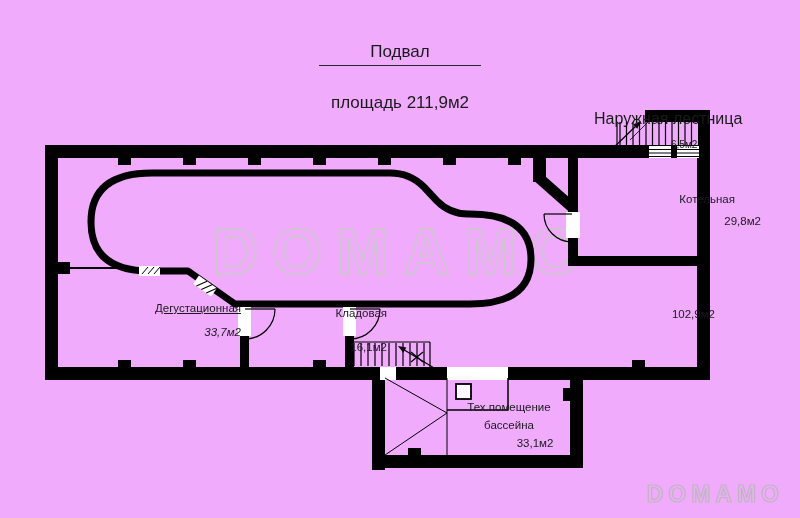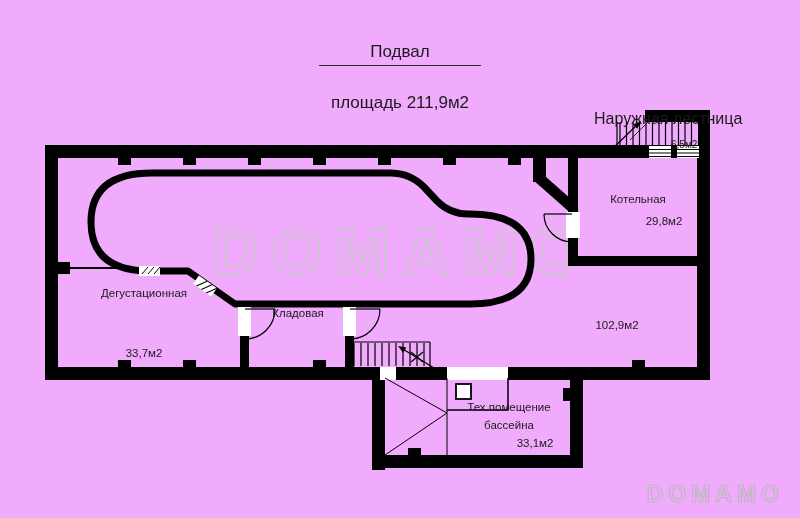--- a/index.html
+++ b/index.html
@@ -23,30 +23,30 @@
   .wm-corner{
     position:absolute;right:16px;top:483px;z-index:4;
     font-size:23px;font-weight:bold;letter-spacing:5px;line-height:1;
     color:transparent;-webkit-text-stroke:1.2px #b9b9b9;
     user-select:none;white-space:nowrap;
   }
   
   #plan{position:absolute;left:0;top:0;z-index:2;}
   
   .lbl{position:absolute;z-index:3;font-size:11.5px;line-height:18px;}
-  .tac{text-align:center;}
+  .tac{text-align:right;padding-left:37px;}
   .tar{text-align:center;}
   .lbl-naruzh{left:594px;top:110px;font-size:16px;white-space:nowrap;}
   .lbl-naruzh-area{left:671px;top:136px;font-size:10px;white-space:nowrap;}
   .lbl-kotel{left:578px;top:190px;width:120px;}
   .lbl-kotel-area{left:604px;top:212px;width:120px;}
   .lbl-vent{left:556px;top:283px;width:122px;}
-  .lbl-vent-area{left:556px;top:305px;width:122px;margin-top:11px;}
-  .lbl-degust{left:84px;top:284px;width:120px;}
-  .lbl-degust-area{left:84px;top:344px;width:120px;}
+  .lbl-vent-area{left:556px;top:305px;width:122px;}
+  .lbl-degust{left:84px;top:299px;width:120px;text-decoration:underline;}
+  .lbl-degust-area{left:84px;top:323px;width:120px;font-style:italic;}
   .lbl-klad{left:246px;top:304px;width:104px;}
   .lbl-klad-area{left:246px;top:338px;width:104px;}
   .lbl-tekh{left:450px;top:398px;width:118px;}
   .lbl-tekh-area{left:476px;top:434px;width:118px;}
 </style>
 </head>
 <body>
 
 <div id="stage">
 
@@ -180,19 +180,20 @@
 
   <div class="lbl tac lbl-kotel">Котельная</div>
   <div class="lbl tac lbl-kotel-area">29,8м2</div>
 
   <div class="lbl tac lbl-vent-area">102,9м2</div>
 
   <div class="lbl tac lbl-degust">Дегустационная</div>
   <div class="lbl tac lbl-degust-area">33,7м2</div>
 
   <div class="lbl tac lbl-klad">Кладовая</div>
+  <div class="lbl tac lbl-klad-area">16,1м2</div>
 
   <div class="lbl tar lbl-tekh">Тех.помещение бассейна</div>
   <div class="lbl tar lbl-tekh-area">33,1м2</div>
 
   <div class="wm-corner">DOMAMO</div>
 
 </div>
 
 </body></html>

